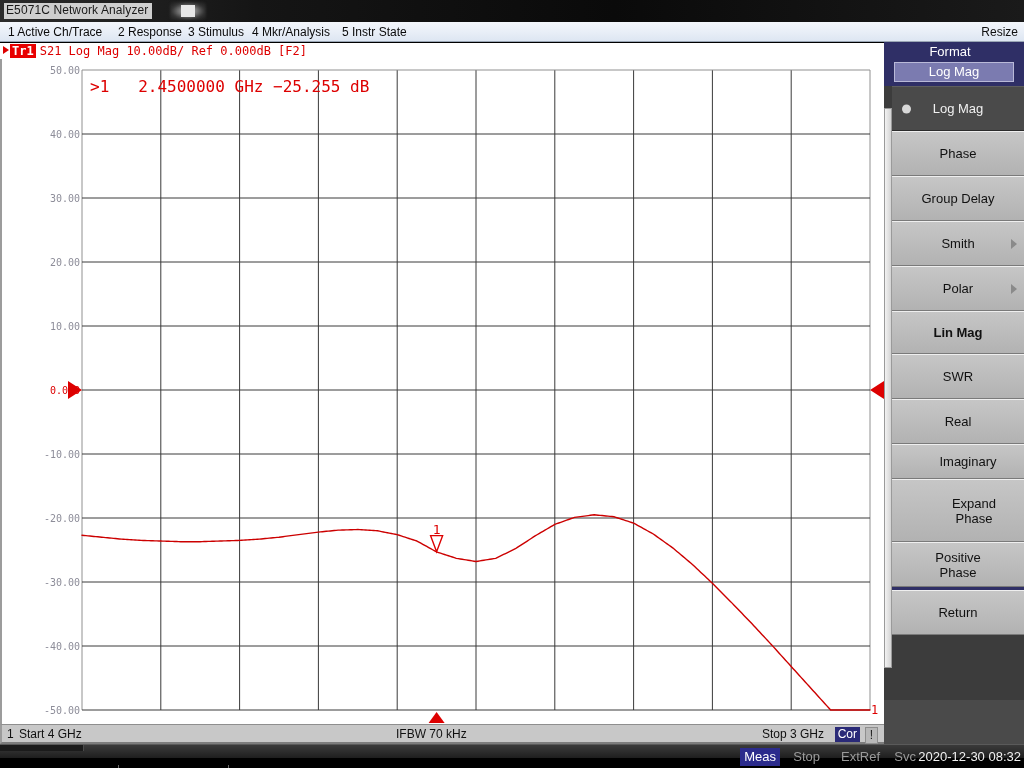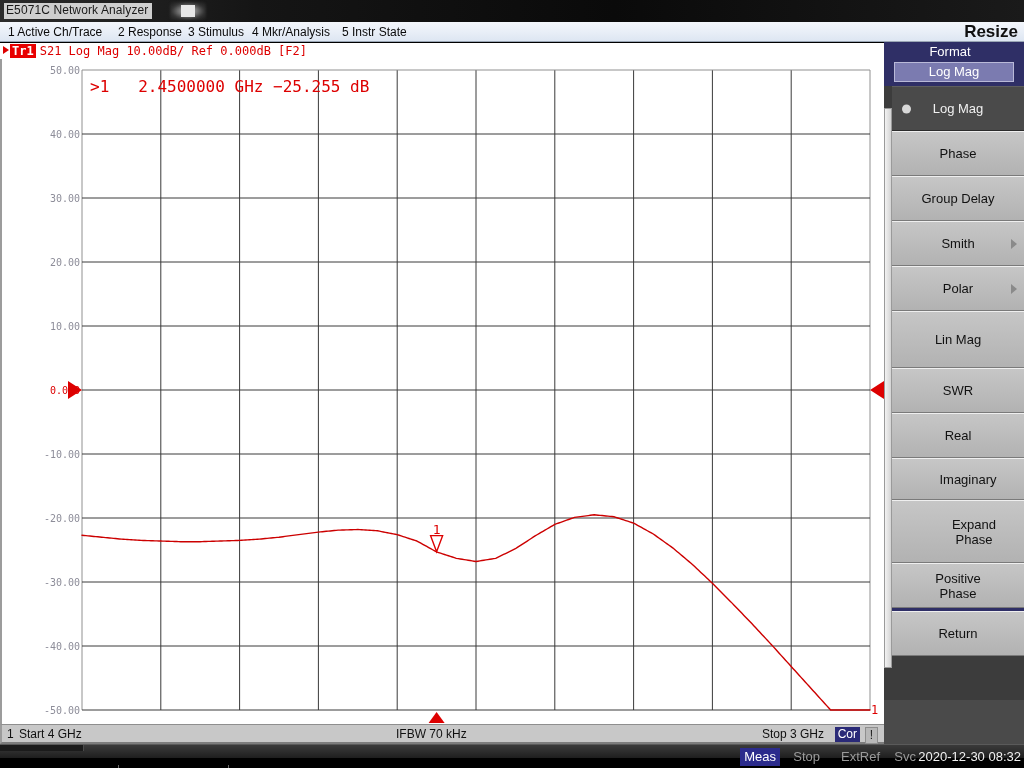--- a/index.html
+++ b/index.html
@@ -40,21 +40,21 @@
   .menubar {
     position: absolute; left: 0; top: 22px; width: 1024px; height: 20px;
     background: linear-gradient(to bottom, #f3f6fb 0%, #e8eef7 55%, #dde6f2 100%);
     border-bottom: 1px solid #9aa6b5;
   }
   .menu-item {
     position: absolute; top: 2px; height: 16px;
     font-size: 12px; color: #0a0a0a; line-height: 16px;
     white-space: nowrap; padding: 0 2px;
   }
-  .menu-resize { position: absolute; right: 6px; top: 2px; font-size: 17px; color: #101010; line-height: 16px; font-weight: bold; }
+  .menu-resize { position: absolute; right: 6px; top: 2px; font-size: 12px; color: #101010; line-height: 16px; }
 
   
   .trace-line {
     position: absolute; left: 0; top: 43px; width: 884px; height: 16px;
     background: #ffffff;
     font-family: "DejaVu Sans Mono", monospace;
     font-size: 12px; color: #dd0000;
     white-space: nowrap;
     line-height: 16px;
   }
@@ -304,30 +304,30 @@
           <span style="white-space: pre-line;">Group Delay</span>
         </div>
         <div class="sk-btn" style="height: 45px;">
           <span style="white-space: pre-line;">Smith</span>
           <span class="sk-sub"></span>
         </div>
         <div class="sk-btn" style="height: 45px;">
           <span style="white-space: pre-line;">Polar</span>
           <span class="sk-sub"></span>
         </div>
-        <div class="sk-btn" style="height: 57px;">
+        <div class="sk-btn" style="height: 43px; font-weight: bold;">
           <span style="white-space: pre-line;">Lin Mag</span>
         </div>
         <div class="sk-btn" style="height: 45px;">
           <span style="white-space: pre-line;">SWR</span>
         </div>
         <div class="sk-btn" style="height: 45px;">
           <span style="white-space: pre-line;">Real</span>
         </div>
-        <div class="sk-btn" style="height: 42px; padding-left: 20px;">
+        <div class="sk-btn" style="height: 35px; padding-left: 20px;">
           <span style="white-space: pre-line;">Imaginary</span>
         </div>
         <div class="sk-btn" style="height: 63px; padding-left: 32px;">
           <span style="white-space: pre-line;">Expand
 Phase</span>
         </div>
         <div class="sk-btn" style="height: 45px;">
           <span style="white-space: pre-line;">Positive
 Phase</span>
         </div>

